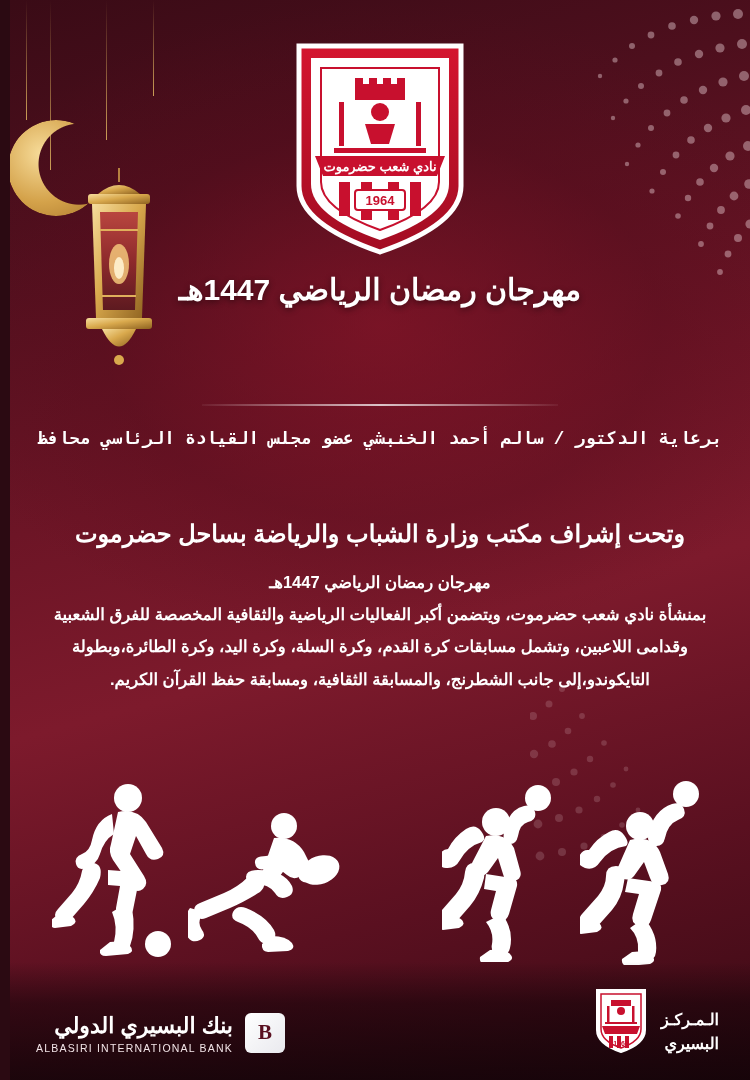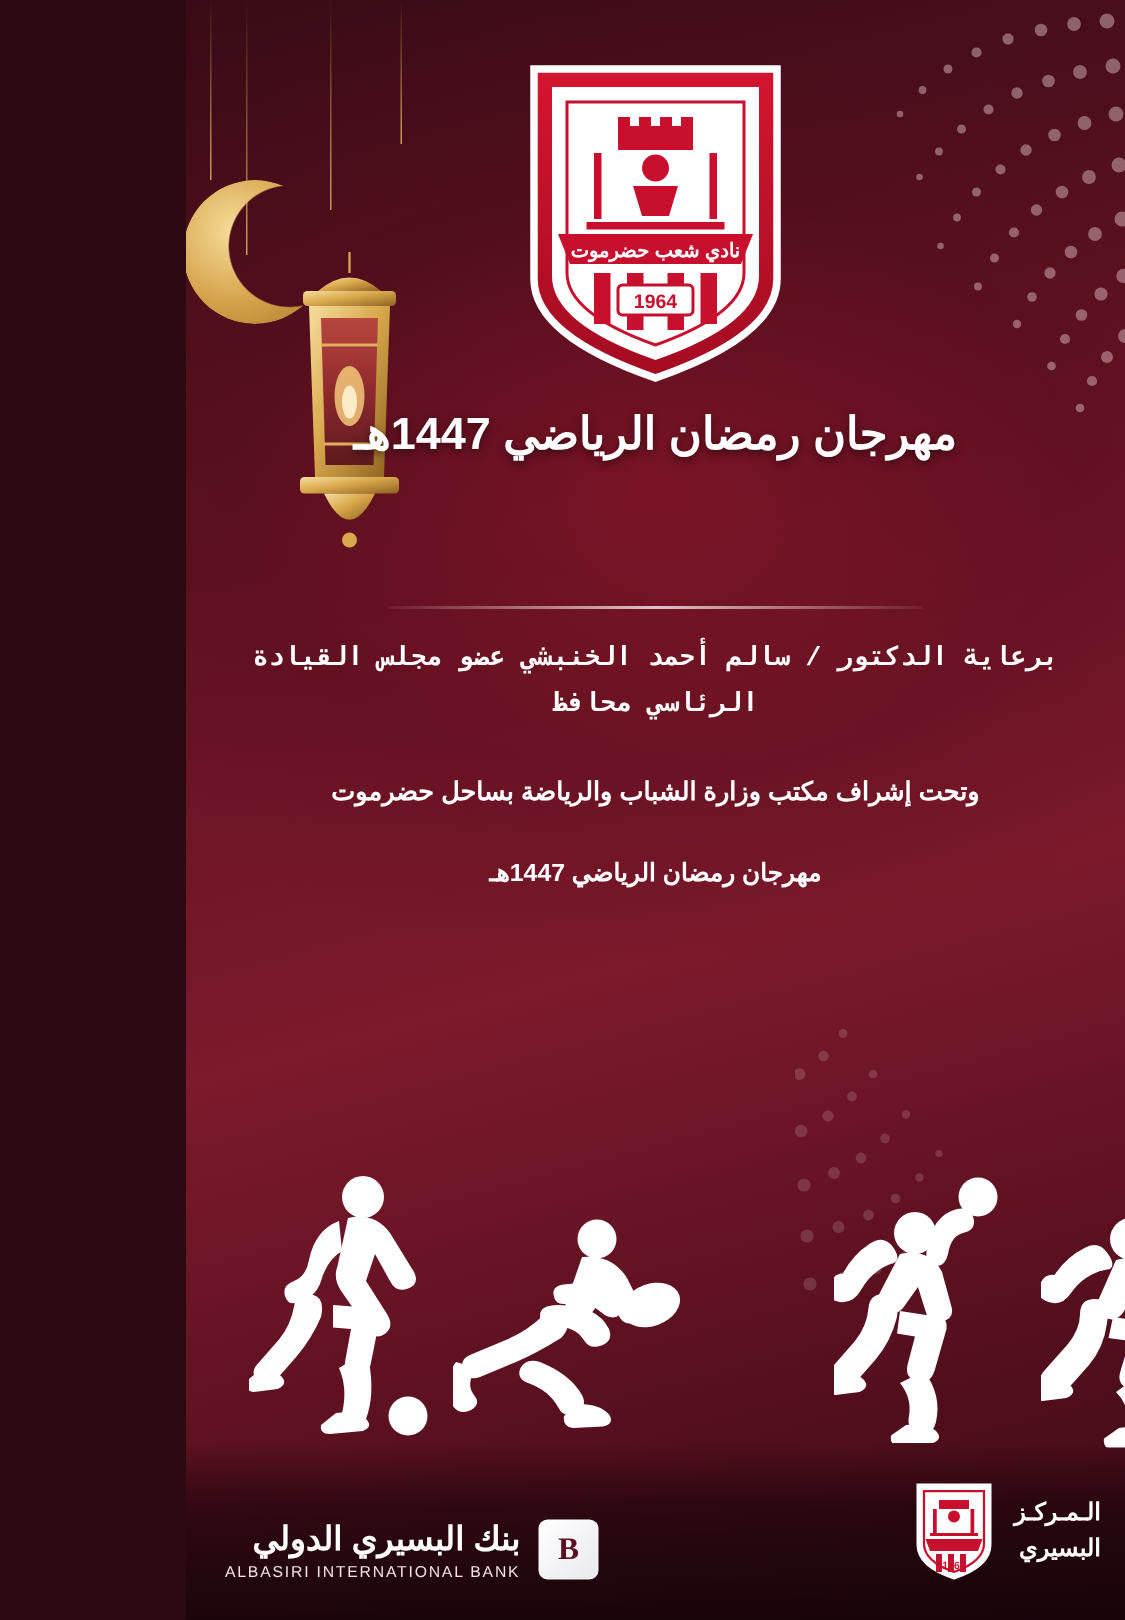--- a/index.html
+++ b/index.html
@@ -2,29 +2,28 @@
 <html lang="ar" dir="rtl"><head>
 <meta charset="utf-8">
 <style>
   html, body {
     margin: 0;
     padding: 0;
     background: #2b0a12;
   }
   .poster {
     position: relative;
-    width: 598px;
+    width: 740px;
     height: 1080px;
     overflow: hidden;
     font-family: "Liberation Sans", sans-serif;
     background:
       radial-gradient(ellipse 620px 430px at 50% 30%, rgba(140,20,40,0.55) 0%, rgba(90,12,28,0.35) 45%, rgba(60,8,20,0) 75%),
       linear-gradient(165deg, #3a0b16 0%, #4d0f1d 18%, #6d1526 42%, #7d1a2c 58%, #5a1020 80%, #3a0a14 100%);
     color: #ffffff;
-    padding-left: 28px;
   }
   
   .dots {
     position: absolute;
     top: 0;
     right: 0;
     width: 330px;
     height: 330px;
     opacity: 0.75;
     pointer-events: none;
@@ -122,21 +121,21 @@
     padding: 0 26px;
     box-sizing: border-box;
     font-family: Liberation Mono, monospace;
   }
   .supervision {
     position: absolute;
     top: 514px;
     left: 0;
     right: 0;
     text-align: center;
-    font-size: 17px;
+    font-size: 24px;
     font-weight: bold;
     line-height: 1.7;
     padding: 0 40px;
     box-sizing: border-box;
   }
   .body-text {
     position: absolute;
     top: 566px;
     left: 0;
     right: 0;
@@ -162,23 +161,23 @@
     position: absolute;
     left: 0;
     right: 0;
     bottom: 0;
     height: 118px;
     background: linear-gradient(to bottom, rgba(20,4,9,0.0), rgba(18,3,8,0.55) 35%, rgba(14,3,7,0.8));
   }
   .media-center {
     position: absolute;
     bottom: 24px;
-    right: 16px;
+    right: 31px;
     display: flex;
-    align-items: center;
+    align-items: flex-end;
     gap: 12px;
     direction: rtl;
   }
   .media-center .labels {
     text-align: right;
     font-size: 16px;
     font-weight: bold;
     line-height: 1.5;
     letter-spacing: 1px;
   }
@@ -385,20 +384,21 @@
   <div class="rule"></div>
 
   <div class="patron">
     <div>برعاية الدكتور / سالم أحمد الخنبشي عضو مجلس القيادة الرئاسي محافظ</div>
   </div>
 
   <div class="supervision">وتحت إشراف مكتب وزارة الشباب والرياضة بساحل حضرموت</div>
 
   <div class="body-text">
     <div>مهرجان رمضان الرياضي 1447هـ</div>
+    <div>بمنشأة نادي شعب حضرموت، ويتضمن أكبر الفعاليات الرياضية والثقافية المخصصة للفرق الشعبية وقدامى اللاعبين، وتشمل مسابقات كرة القدم، وكرة السلة، وكرة اليد، وكرة الطائرة،وبطولة التايكوندو،إلى جانب الشطرنج، والمسابقة الثقافية، ومسابقة حفظ القرآن الكريم.</div>
   </div>
 
   <div class="athletes">
 
     <svg class="ath" style="left:42px; top:8px;" width="130" height="185" viewBox="0 0 130 185">
       <g fill="#ffffff">
         <circle cx="76" cy="20" r="14"></circle>
         <path d="M66 34 q18 -4 28 10 l16 26 q4 8 -4 11 q-8 3 -12 -5 l-10 -18 l-6 18 l14 22 q5 8 -1 13 q-7 5 -12 -3 l-18 -26 q-5 -8 -2 -16 z"></path>
         <path d="M62 56 q-10 6 -14 20 q-3 10 -14 14 q-8 3 -10 -4 q-2 -7 6 -10 q8 -3 10 -14 q4 -20 20 -26 z"></path>
         <path d="M56 92 l26 2 q6 1 5 8 l-6 30 q-2 8 -10 7 q-8 -1 -7 -9 l4 -22 l-12 -1 z"></path>

